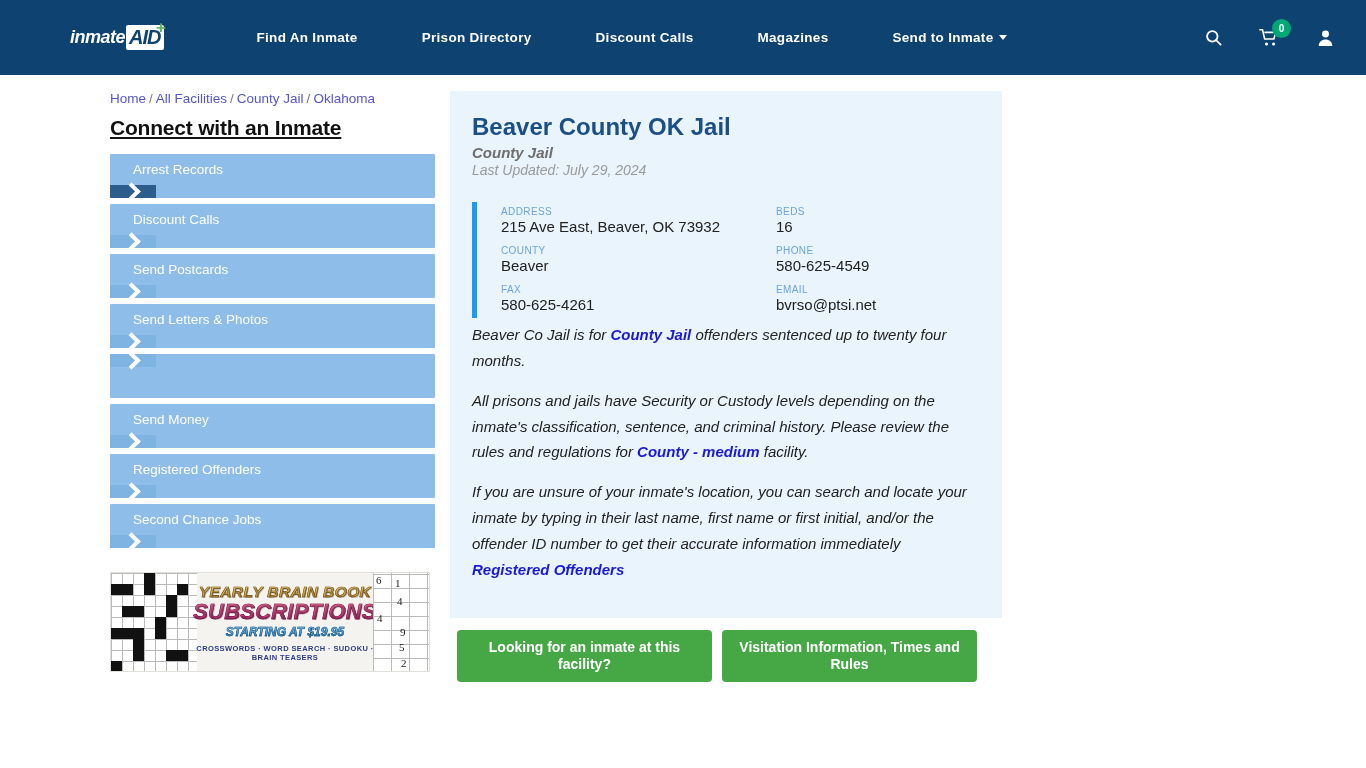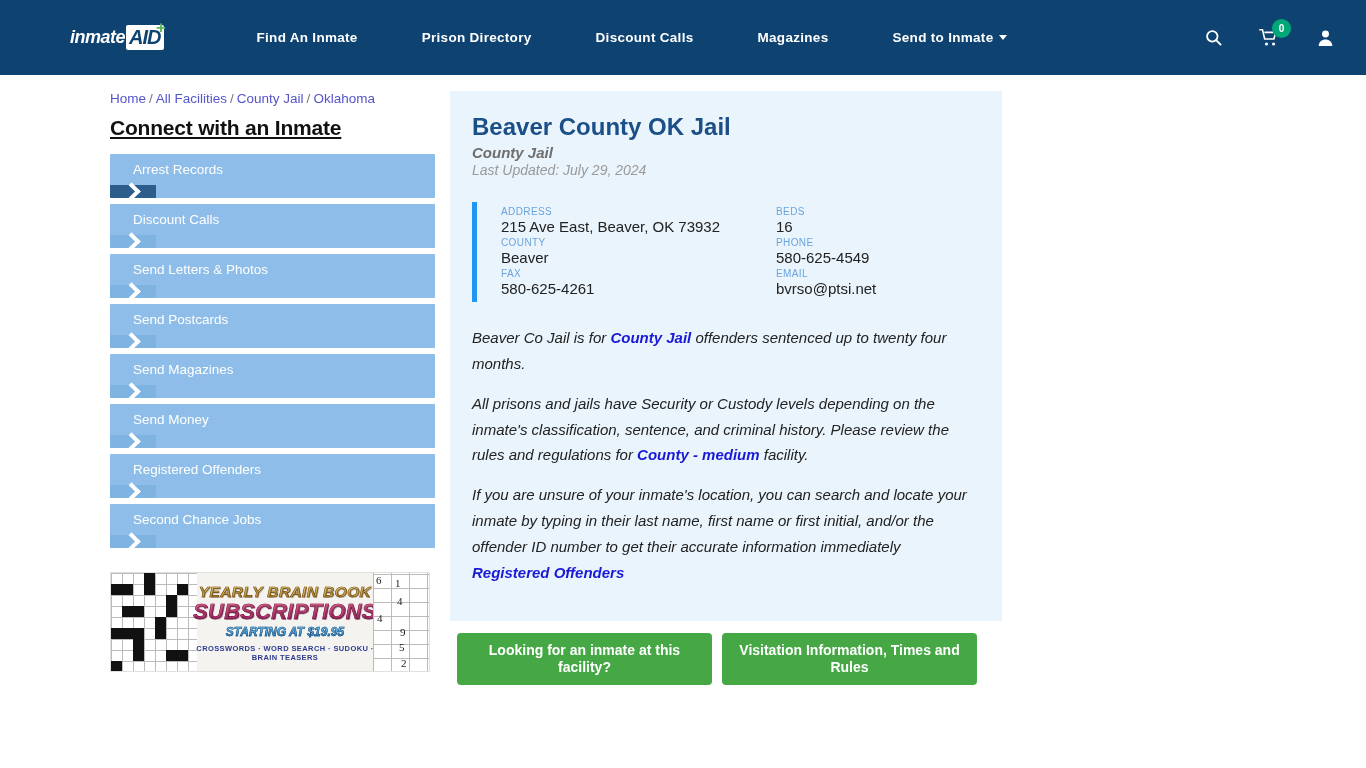--- a/index.html
+++ b/index.html
@@ -199,26 +199,26 @@
   }
   .facility-type {
     font-size: 15px; font-weight: bold; font-style: italic;
     color: #6e6e6e; margin-bottom: 1px;
   }
   .facility-updated {
     font-size: 14px; font-style: italic; color: #9a9a9a;
   }
 
   .info-block {
-    margin: 24px 0 23px 0;
+    margin: 24px 0 4px 0;
     border-left: 5px solid #2196f3;
     padding: 4px 0 4px 24px;
     display: grid;
     grid-template-columns: 275px 1fr;
-    row-gap: 0;
+    row-gap: 8px;
   }
   .info-label {
     font-size: 10px; color: #6ba4dd; letter-spacing: 0.4px;
     margin-bottom: 1px;
   }
   .info-value { font-size: 15px; color: #222; line-height: 1.25; }
 
   .para {
     font-size: 15px; font-style: italic; color: #222;
     line-height: 1.72; margin-bottom: 14px;
@@ -314,33 +314,32 @@
             <span class="chev"></span>
           </div>
       </div>
       <div class="menu-item">
         <div class="menu-label">Discount Calls</div>
         <div class="menu-arrow">
             <span class="chev"></span>
           </div>
       </div>
       <div class="menu-item">
+        <div class="menu-label">Send Postcards</div>
+        <div class="menu-arrow">
+            <span class="chev"></span>
+          </div>
+      </div>
+      <div class="menu-item">
         <div class="menu-label">Send Letters &amp; Photos</div>
         <div class="menu-arrow">
             <span class="chev"></span>
           </div>
       </div>
       <div class="menu-item">
-        <div class="menu-label">Send Postcards</div>
-        <div class="menu-arrow">
-            <span class="chev"></span>
-          </div>
-      </div>
-      <div class="menu-item">
-        <div class="menu-label">Send Magazines</div>
         <div class="menu-arrow">
             <span class="chev"></span>
           </div>
       </div>
       <div class="menu-item">
         <div class="menu-label">Send Money</div>
         <div class="menu-arrow">
             <span class="chev"></span>
           </div>
       </div>

